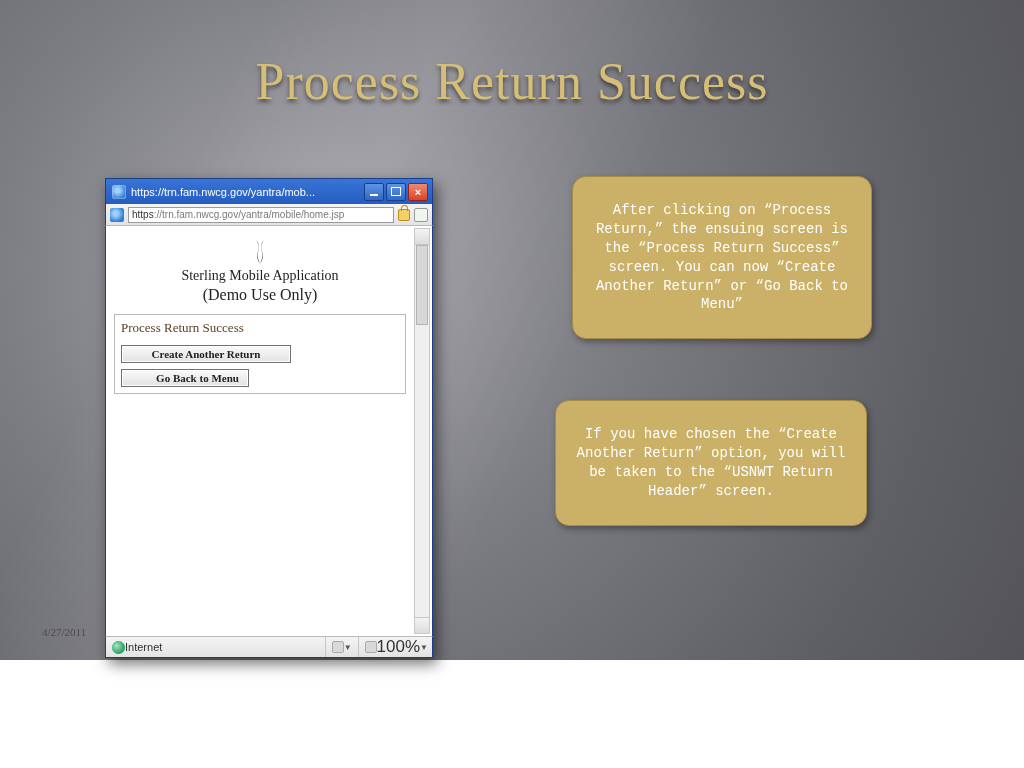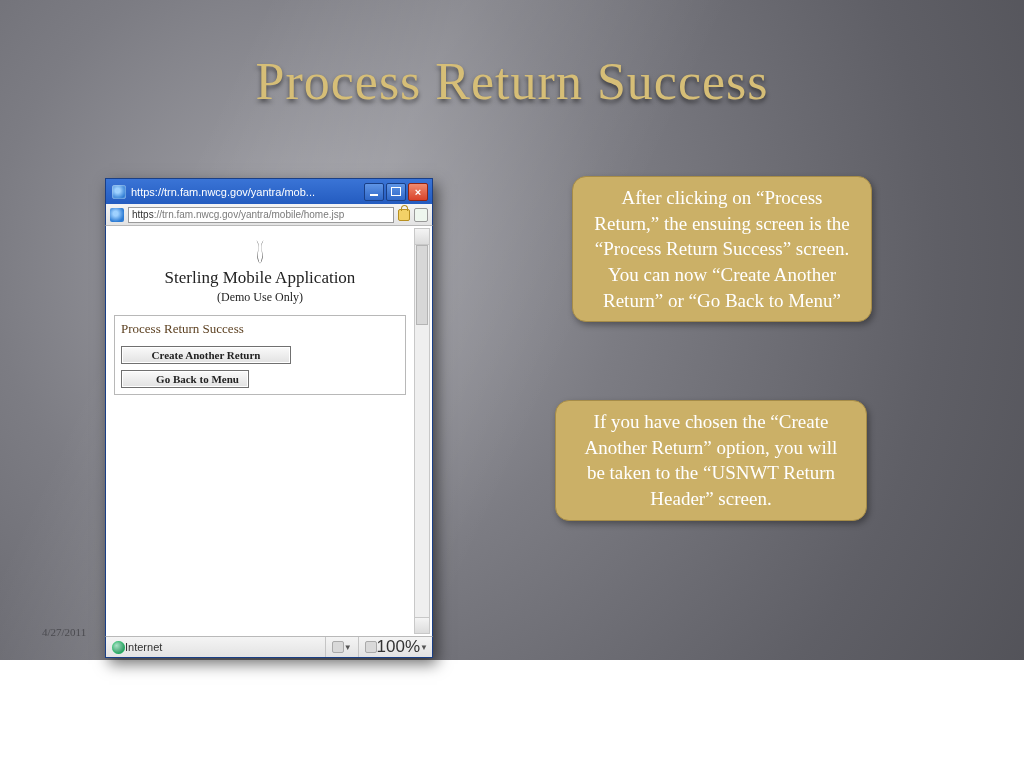--- a/index.html
+++ b/index.html
@@ -18,22 +18,23 @@
     font-size:52px; color:#d6be77; letter-spacing:1px;
     text-shadow: 0 3px 4px rgba(0,0,0,0.5);
     font-weight:normal;
   }
   .date {
     position:absolute; left:42px; bottom:22px; color:#4b4b50; font-size:11px;
   }
   
   .callout {
     position:absolute; background:#cbb067; border:1px solid #a68c48; border-radius:14px;
-    color:#fff; font-size:19px; line-height:1.35; text-align:center; padding:8px 18px;
+    color:#fff; font-size:14px; line-height:1.35; text-align:center; padding:24px 18px;
     box-shadow: 2px 3px 6px rgba(0,0,0,0.35);
+    font-family: Liberation Mono, monospace;
   }
   .callout.one { left:572px; top:176px; width:300px; }
   .callout.two { left:555px; top:400px; width:312px; }
 
   
   .ie-window {
     position:absolute; left:105px; top:178px; width:328px; height:480px;
     background:#fff; box-shadow: 4px 6px 14px rgba(0,0,0,0.55);
     display:flex; flex-direction:column; font-family: Tahoma, Verdana, sans-serif;
   }
@@ -65,22 +66,22 @@
   }
   .scrolltrack{ position:absolute; right:2px; top:2px; bottom:2px; width:16px; background:#efefef; border:1px solid #c8c8c8; }
   .scrollthumb{ position:absolute; top:16px; left:1px; right:1px; height:80px; background:#d7d7d7; border:1px solid #b4b4b4;}
   .scrollbtn{ position:absolute; left:0; right:0; height:16px; background:linear-gradient(#f4f4f4,#dcdcdc); border-top:1px solid #c8c8c8;}
   .scrollbtn.top{ top:0; border-top:none; border-bottom:1px solid #c8c8c8;}
   .scrollbtn.bot{ bottom:0;}
   .page-inner{ margin-right:18px; }
   .app-header{ text-align:center; font-family:"Times New Roman",serif; }
   .app-logo{ width:18px; height:28px; margin:2px auto 2px; display:block; }
   .app-logo svg{width:100%;height:100%;}
-  .app-name{ font-size:17px; color:#232323; }
-  .app-sub{ font-size:12px; color:#232323; margin-top:2px; margin-bottom:10px;}
+  .app-name{ font-size:14px; color:#232323; }
+  .app-sub{ font-size:16px; color:#232323; margin-top:2px; margin-bottom:10px;}
   .panel{ border:1px solid #b8b8b8; margin:0 2px; }
   .panel-title{ font-size:13px; color:#5b3f1f; padding:5px 6px 5px 6px; font-family:Tahoma; }
   .ie-btn{
     display:block; margin:4px 6px 6px; padding:2px 0; width:170px; text-align:center;
     font:bold 11px Tahoma; color:#222; background:linear-gradient(#fafafa,#e2e2e2);
     border:1px solid #707070; box-shadow: inset 0 0 0 1px #fff;
   }
   .ie-btn:nth-of-type(2){ width:128px;padding-left:25px; }
   .statusbar{
     height:22px; border:1px solid #1a3f86; border-top:1px solid #b9b9b9;

